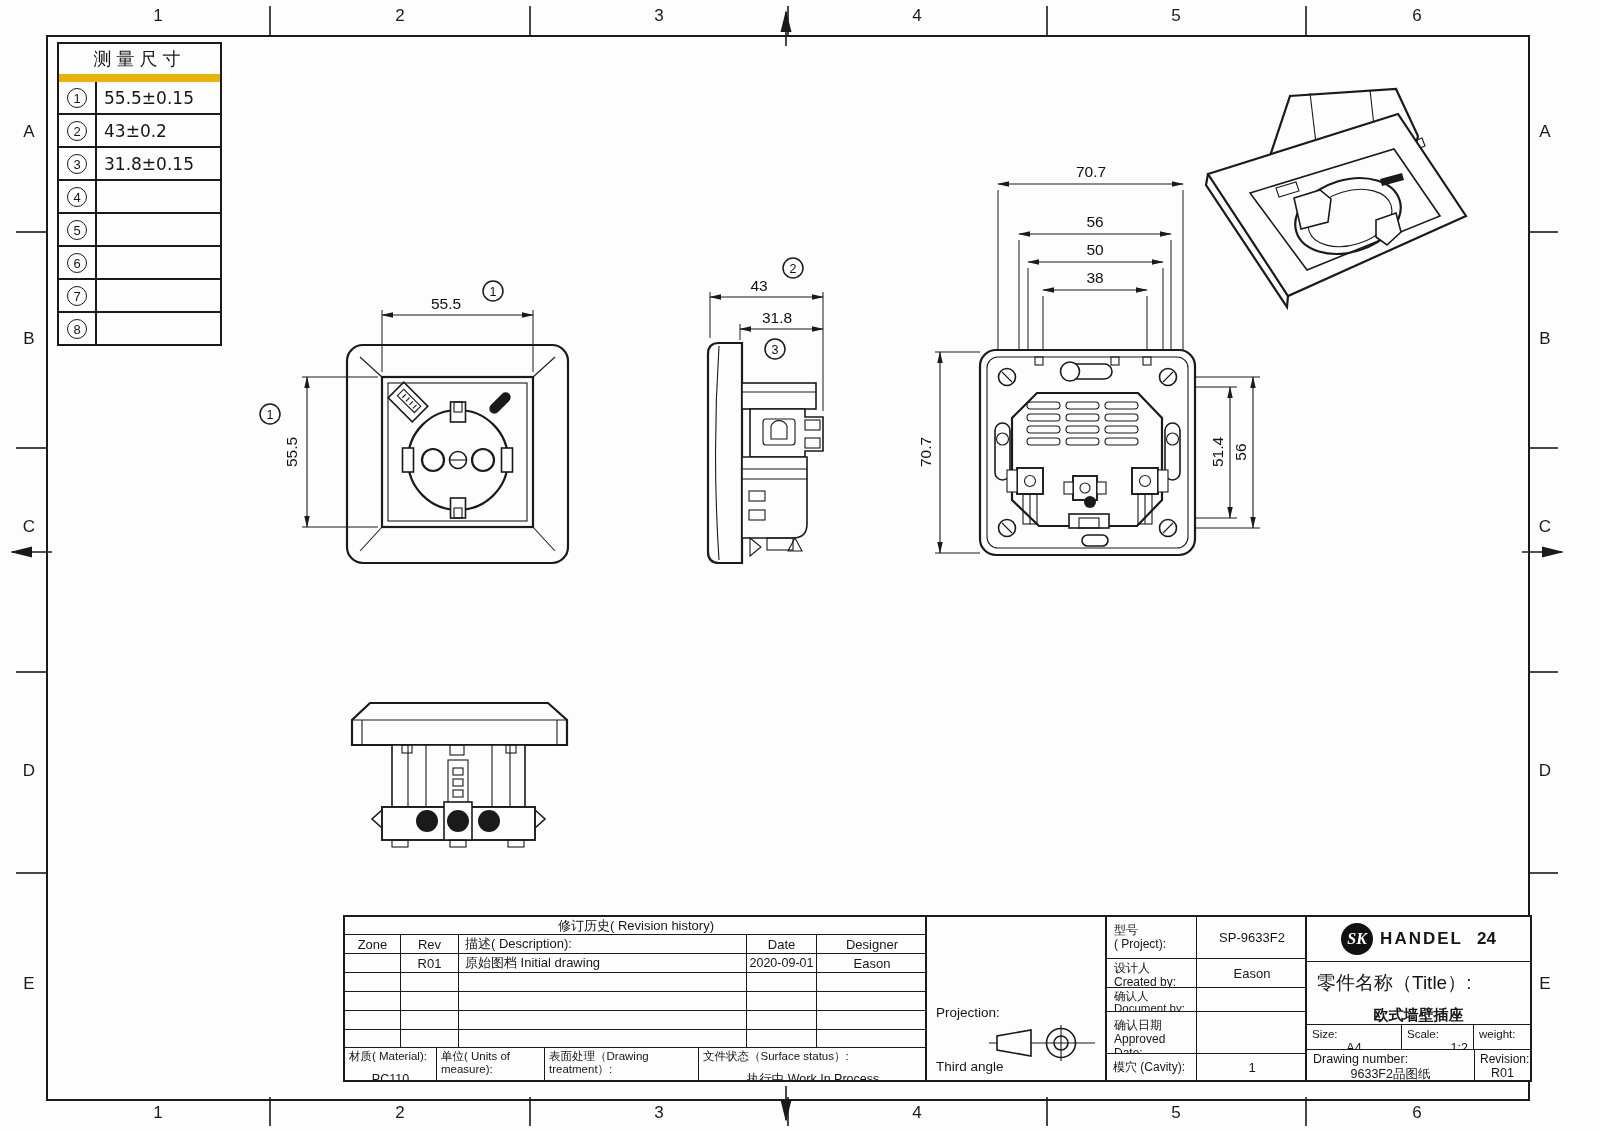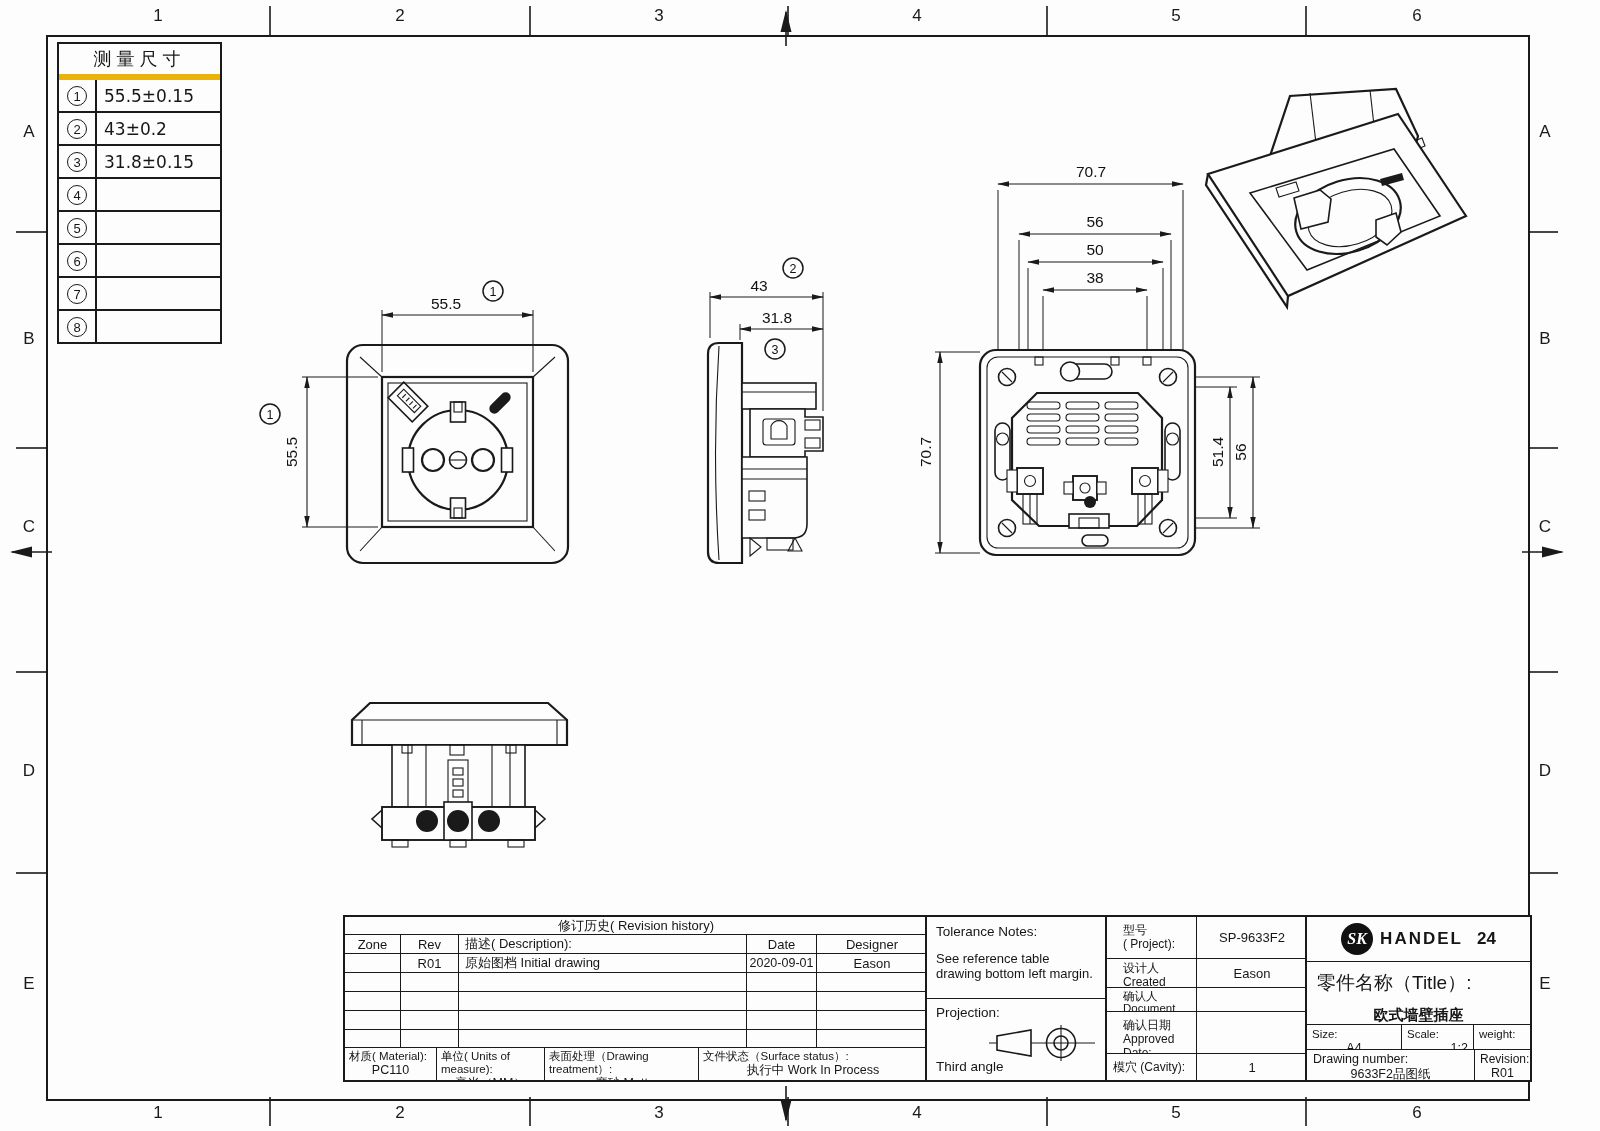--- a/index.html
+++ b/index.html
@@ -4,21 +4,21 @@
 <style>
   html,body{margin:0;padding:0;background:#e8e8e8;}
   .sheet{position:relative;width:1600px;height:1131px;background:#fdfdfd;
          font-family:"Liberation Sans","DejaVu Sans",sans-serif;color:#161616;overflow:hidden;}
   .frame{position:absolute;left:46px;top:35px;width:1480px;height:1062px;border:2px solid #1a1a1a;}
   .marks{position:absolute;left:0;top:0;pointer-events:none;}
   .glabel{position:absolute;font-size:17px;color:#1a1a1a;transform:translateX(-50%);}
   .rlabel{position:absolute;font-size:17px;color:#1a1a1a;width:26px;text-align:center;}
   
   .mtab{position:absolute;left:57px;top:42px;width:161px;border:2px solid #1a1a1a;background:#fdfdfd;}
-  .mtab .hd{height:30px;border-bottom:6px solid #eab308;display:flex;align-items:center;justify-content:center;
+  .mtab .hd{height:30px;border-bottom:8px solid #eab308;display:flex;align-items:center;justify-content:center;
             font-size:18px;letter-spacing:5px;}
   .mrow{height:31px;display:flex;border-bottom:2px solid #1a1a1a;}
   .mrow:last-child{border-bottom:none;}
   .mrow .rc{width:36px;border-right:2px solid #1a1a1a;display:flex;align-items:center;justify-content:center;}
   .mrow .mv{flex:1;display:flex;align-items:center;padding-left:7px;font-size:17px;font-family:"DejaVu Sans",sans-serif;}
   .circ{display:inline-block;width:20px;height:20px;border:1.6px solid #1a1a1a;border-radius:50%;
         font-size:13px;line-height:19px;text-align:center;box-sizing:border-box;}
   
   .view{position:absolute;}
   .s1{fill:none;stroke:#1a1a1a;stroke-width:1.1;}
@@ -36,22 +36,22 @@
   .tb{position:absolute;left:343px;top:915px;width:1185px;height:163px;border:2px solid #1a1a1a;
       box-sizing:content-box;background:#fdfdfd;font-size:13px;}
   .tb *{box-sizing:border-box;}
   .sec{position:absolute;top:0;height:163px;}
   .cell{position:absolute;border-color:#1a1a1a;border-style:solid;border-width:0;overflow:hidden;}
   .bb{border-bottom-width:1.5px;}
   .br{border-right-width:1.5px;}
   .cent{display:flex;align-items:center;justify-content:center;text-align:center;}
   .lft{display:flex;align-items:center;padding-left:6px;}
   .two{padding:2px 4px;font-size:11.5px;line-height:13px;}
-  .two .v{text-align:center;font-size:12.5px;margin-top:1px;}
-  .lab2{padding:2px 16px;font-size:12px;line-height:14px;}
+  .two .v{text-align:center;font-size:12.5px;margin-top:10px;}
+  .lab2{padding:2px 7px;font-size:12px;line-height:14px;}
   .logo-row{display:flex;align-items:center;justify-content:center;gap:7px;}
   .mono{width:32px;height:32px;border-radius:50%;background:#111;color:#fff;font-style:italic;
         font-weight:bold;font-size:16px;display:flex;align-items:center;justify-content:center;
         font-family:"Liberation Serif",serif;}
   .hname{font-size:17px;font-weight:600;letter-spacing:2px;}
   .hnum{font-size:17px;font-weight:800;margin-left:7px;}
 </style>
 </head>
 <body>
 
@@ -428,25 +428,20 @@
         <div>表面处理（Drawing treatment）:</div>
         <div class="v">磨砂 Matt</div>
       </div>
       <div class="cell two" style="left:354px;top:131px;width:228px;height:32px">
         <div>文件状态（Surface status）:</div>
         <div class="v">执行中 Work In Process</div>
       </div>
     </div>
 
     <div class="sec" style="left:582px;width:180px;border-right:2px solid #1a1a1a">
-      <div class="cell bb" style="left:0;top:0;width:180px;height:82px;padding:7px 9px">
-        <div style="font-size:13.5px">Tolerance Notes:</div>
-        <div style="font-size:13px;margin-top:12px">See reference table</div>
-        <div style="font-size:13px">drawing bottom left margin.</div>
-      </div>
       <div class="cell" style="left:0;top:82px;width:180px;height:81px;padding:6px 9px">
         <div style="font-size:13.5px">Projection:</div>
         <svg width="108" height="40" style="position:absolute;left:62px;top:24px">
           <line class="s1" x1="0" y1="20" x2="106" y2="20"></line>
           <path class="s15 wf" d="M8,13 L8,27 L42,33 L42,7 Z"></path>
           <circle class="s15" cx="72" cy="20" r="14.5"></circle>
           <circle class="s15" cx="72" cy="20" r="7"></circle>
           <line class="s1" x1="72" y1="2" x2="72" y2="38"></line>
         </svg>
         <div style="position:absolute;left:9px;bottom:6px;font-size:13.5px">Third angle</div>

